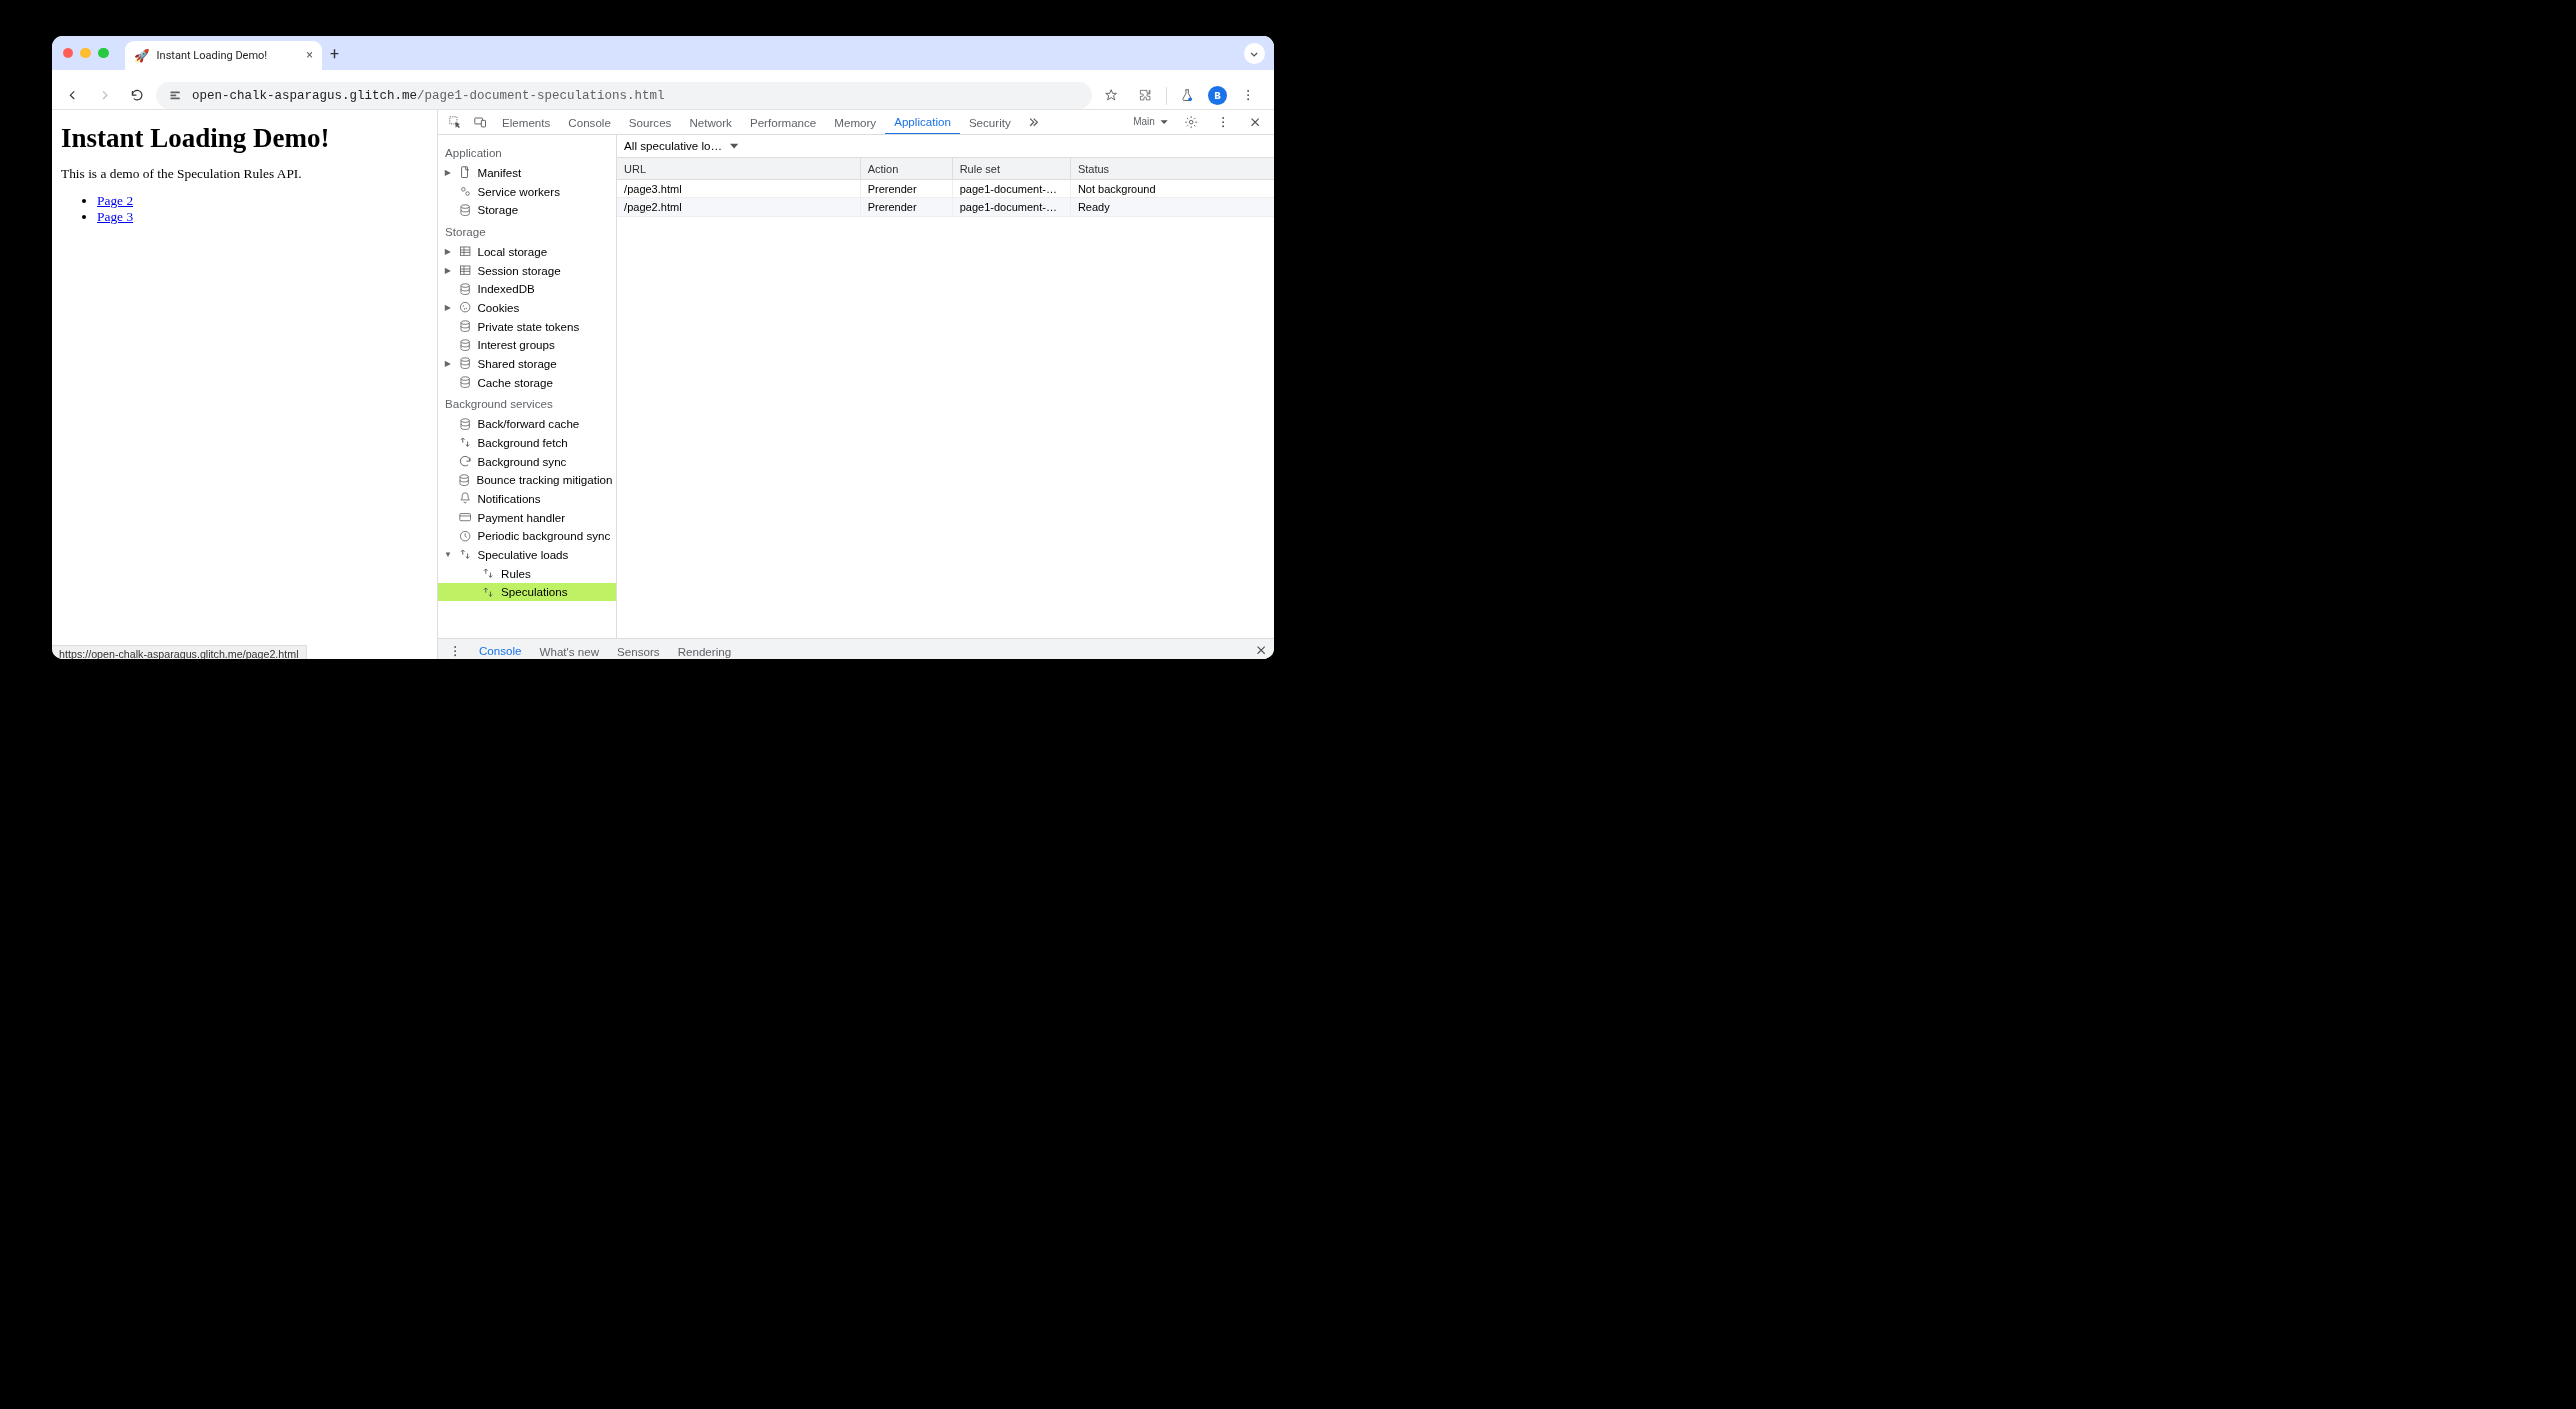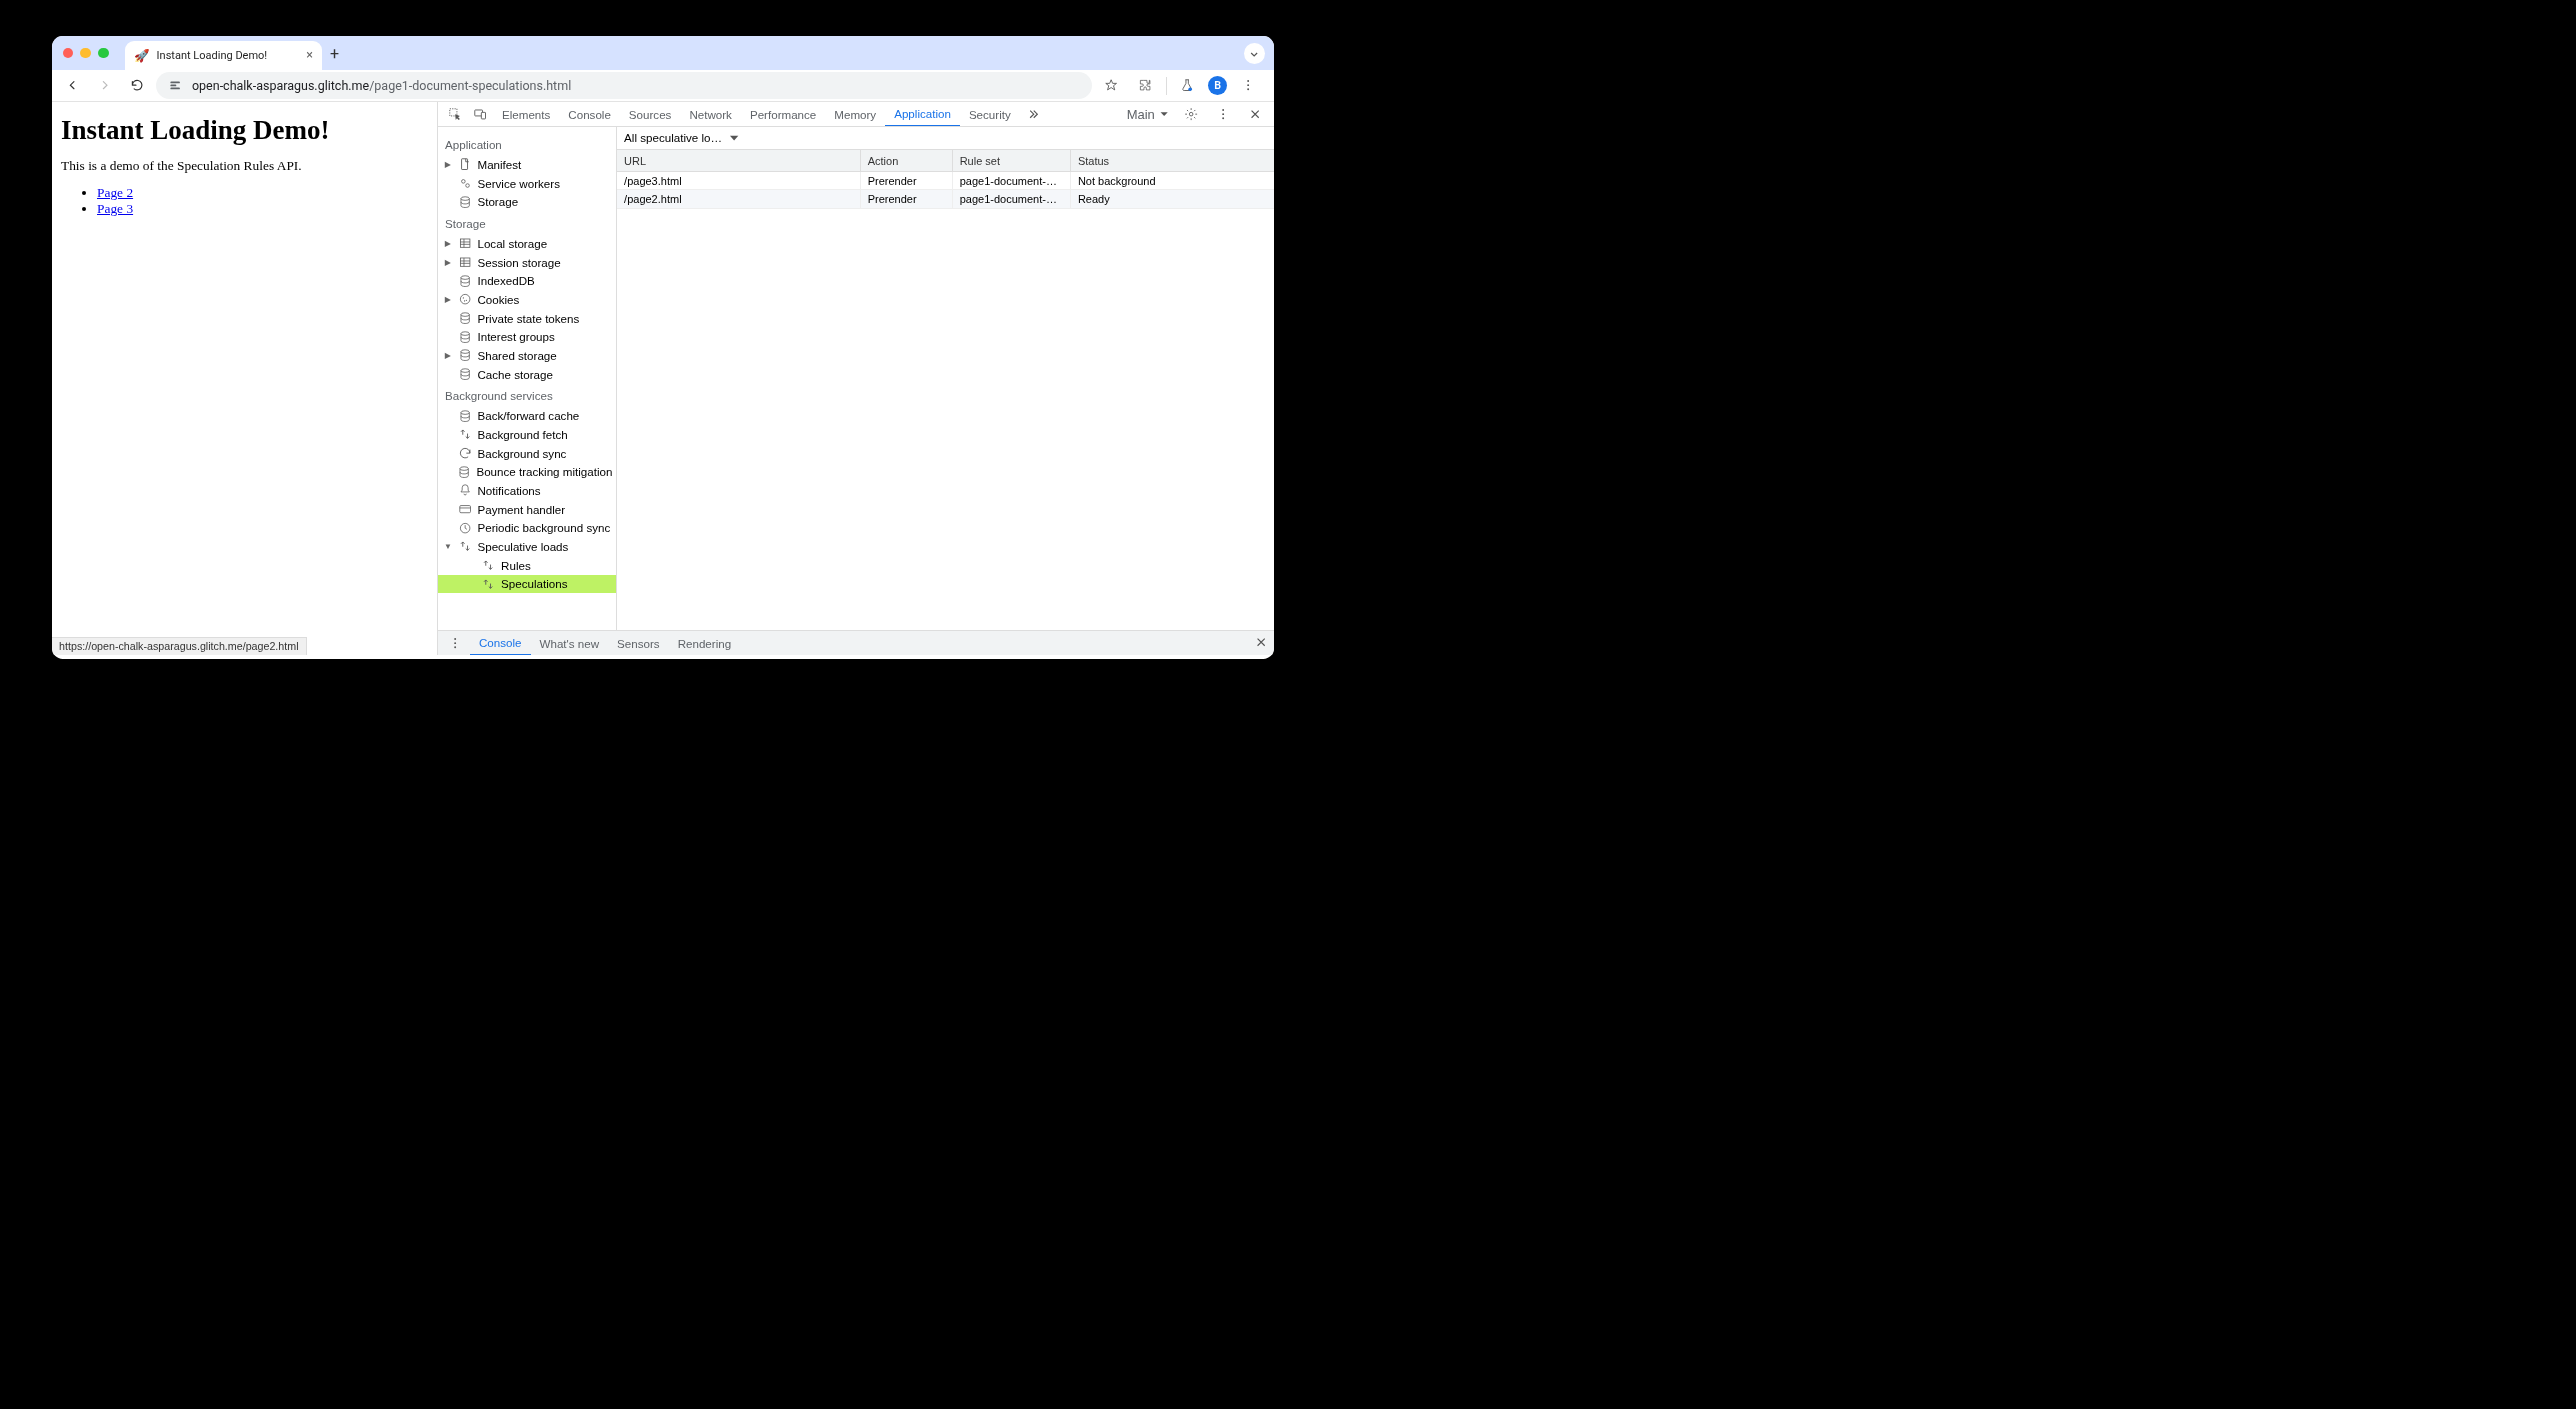--- a/index.html
+++ b/index.html
@@ -57,27 +57,28 @@
   right: 9px;
   top: 7.1px;
   width: 21.4px; height: 21.4px;
   border-radius: 50%;
   background: #fff;
   display: flex; align-items: center; justify-content: center;
   font-size: 9px;
 }
 
 .toolbar {
-  height: 32px;
+  height: 40px;
   background: #fff;
   border-bottom: 0.9px solid #e3e3e3;
   display: flex;
-  align-items: center;
+  align-items: flex-end;
   padding: 0 7.1px;
   gap: 5.4px;
+  font-family: Liberation Mono, monospace;
 }
 .tb-btn {
   width: 27px; height: 27px;
   display: flex; align-items: center; justify-content: center;
   color: #444; cursor: pointer; border-radius: 5.4px;
 }
 .tb-btn.disabled { color: #b4b4b4; }
 .omnibox {
   flex: 1;
   height: 27px;
@@ -145,21 +146,21 @@
 .dt-tab-icon { width: 23px; display:flex; align-items:center; justify-content:center; color:#555; cursor:pointer;}
 .dt-tab {
   padding: 0 9px;
   display: flex; align-items: center;
   font-size: 11.6px;
   color: #5f6368;
   cursor: pointer;
 }
 .dt-tab.active { color: #1a73e8; border-bottom: 1.8px solid #1a73e8; }
 .dt-tabs-right { margin-left: auto; display: flex; align-items: center; gap: 9px; padding-right: 7.1px; color:#5f6368; }
-.dt-tabs-right .target { font-size: 13px; display:flex; align-items:center; gap:1.8px;}
+.dt-tabs-right .target { font-size: 10px; display:flex; align-items:center; gap:1.8px;}
 .dt-body { flex: 1; display: flex; min-height: 0; }
 
 .dt-sidebar {
   width: 179px;
   border-right: 0.9px solid #ddd;
   overflow-y: auto;
   padding-top: 5.4px;
   font-size: 11.6px;
 }
 .sb-section-title {

